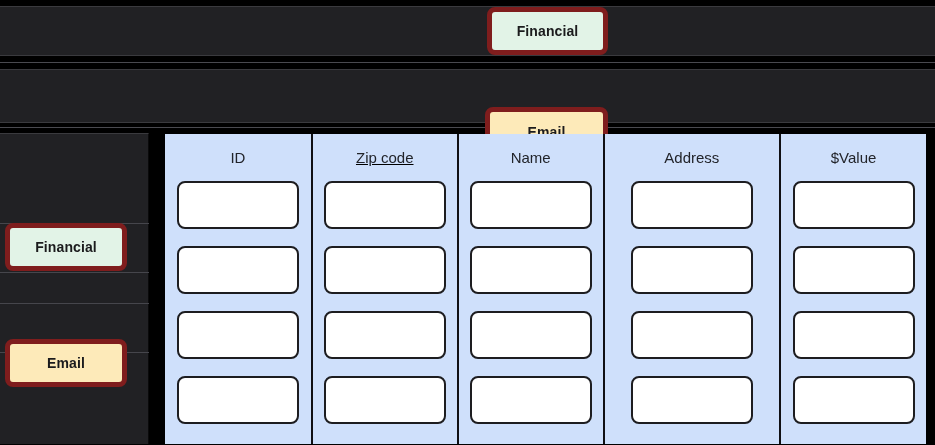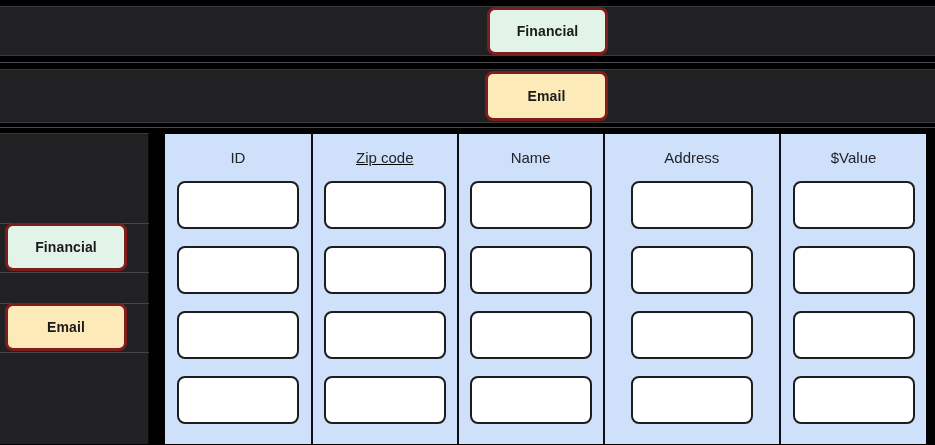--- a/index.html
+++ b/index.html
@@ -46,30 +46,30 @@
   #hair-1 { top: 62px; }
   #hair-2 { top: 127px; }
 
   
   .chip {
     position: absolute;
     display: flex;
     align-items: center;
     justify-content: center;
     border-radius: 8px;
-    border: 3px solid #7f1d1d;
+    border: 5px solid #7f1d1d;
     font-size: 14px;
     font-weight: bold;
     color: #1b1b1d;
     letter-spacing: 0.1px;
     box-sizing: border-box;
     user-select: none;
   }
   .chip-financial { background: #e2f3e7; }
-  .chip-email     { background: #fdeab9; }
+  .chip-email     { background: #fdeab9; margin-top: 36px; }
   .chip-pii       { background: #fbe9e6; }
 
   #chip-top-financial { left: 487px; top: 7px;  width: 121px; height: 48px; }
   #chip-top-email     { left: 485px; top: 71px; width: 123px; height: 50px; }
   #chip-top-pii       { left: 791px; top: 71px; width: 122px; height: 50px; }
 
   
   #sidebar {
     position: absolute;
     left: 0;

